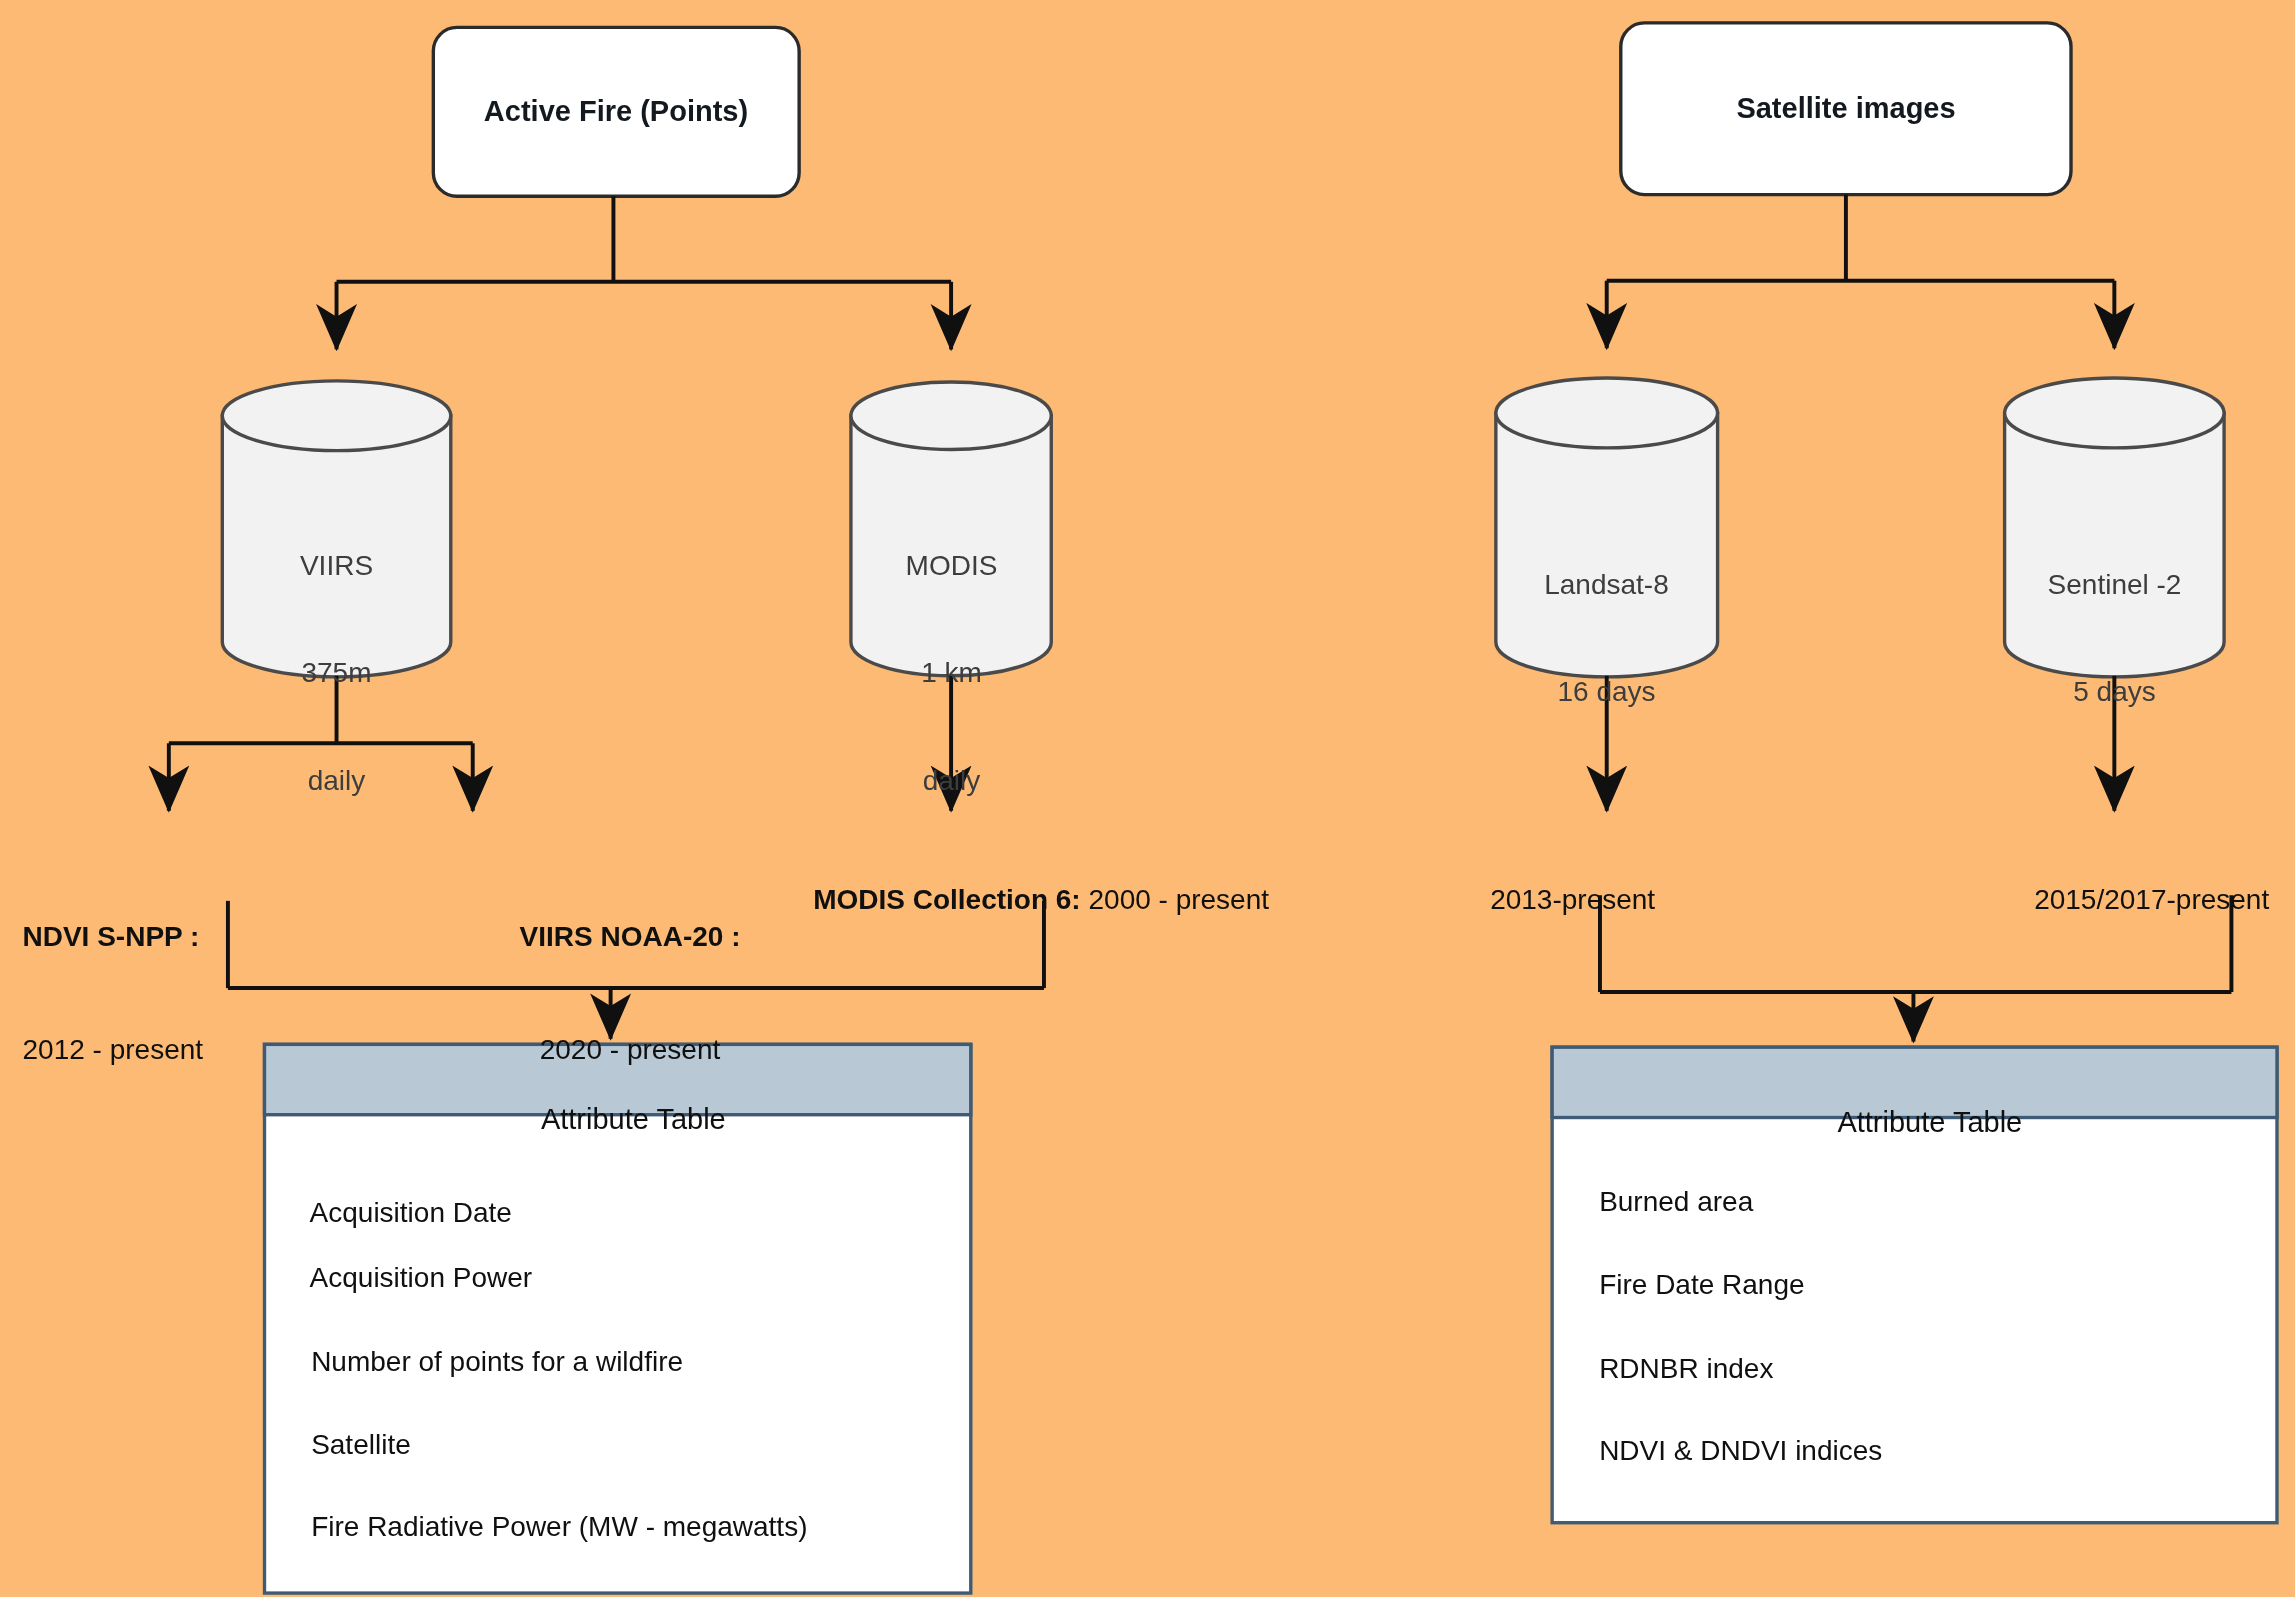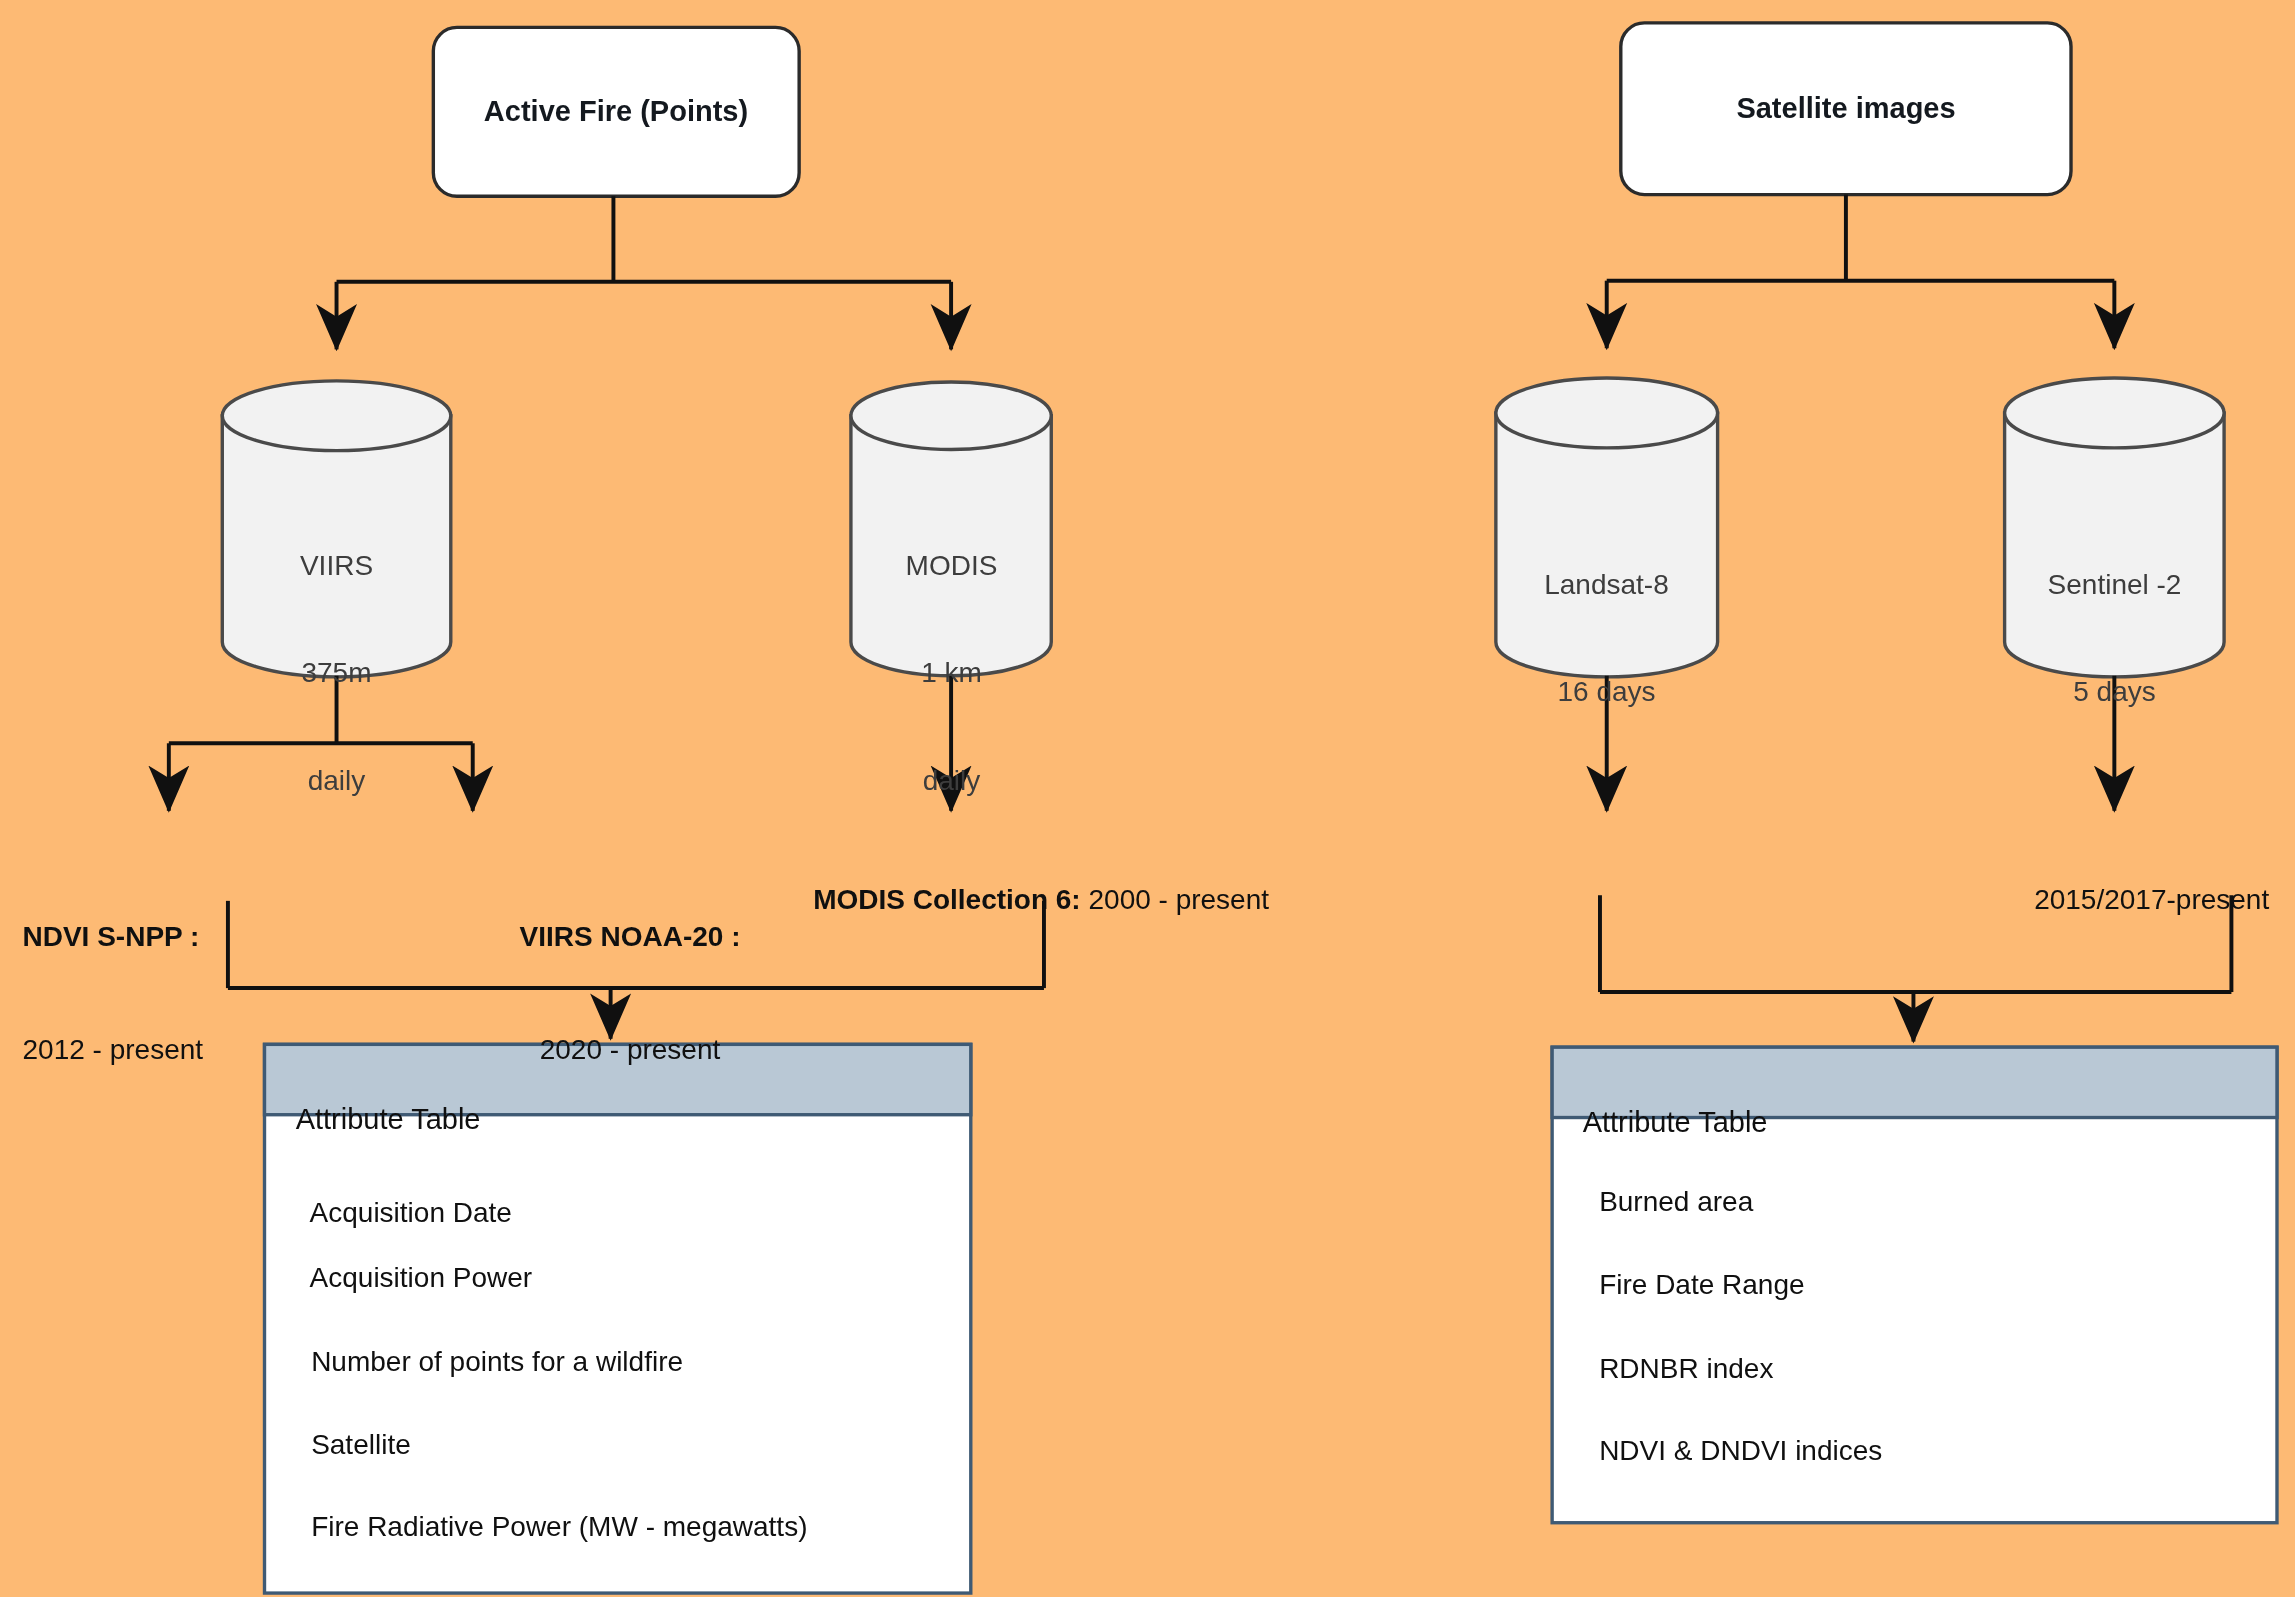--- a/index.html
+++ b/index.html
@@ -45,20 +45,21 @@
   .date-label {
     font-size: 28px;
     color: #101010;
   }
   .date-label b {
     font-weight: bold;
   }
   .tbl-header-text {
     font-size: 29px;
     color: #101010;
+    text-align: center;
   }
   .tbl-row-text {
     font-size: 28px;
     color: #101010;
   }
   .center-wrap {
     display: flex;
     align-items: center;
     justify-content: center;
     text-align: center;
@@ -174,20 +175,23 @@
 
   <div class="txt date-label" style="left:433px; top:843px; width:394px; text-align:center;">
     <div><b>VIIRS NOAA-20 :</b></div>
     <div>2020 - present</div>
   </div>
 
   <div class="txt date-label" style="left:782px; top:843px; width:619px;">
     <span><b>MODIS Collection 6:</b></span><span> 2000 - present</span>
   </div>
 
+  <div class="txt date-label" style="left:1459px; top:843px; width:338px;">
+    <span>2013-present</span>
+  </div>
 
   <div class="txt date-label" style="left:2003px; top:843px; width:349px;">
     <span>2015/2017-present</span>
   </div>
 
   <div class="txt tbl-header-text" style="left:265px; top:1061px; width:706px;">
     <span>Attribute Table</span>
   </div>
 
   <div class="txt tbl-row-text" style="left:280px; top:1156px;">

